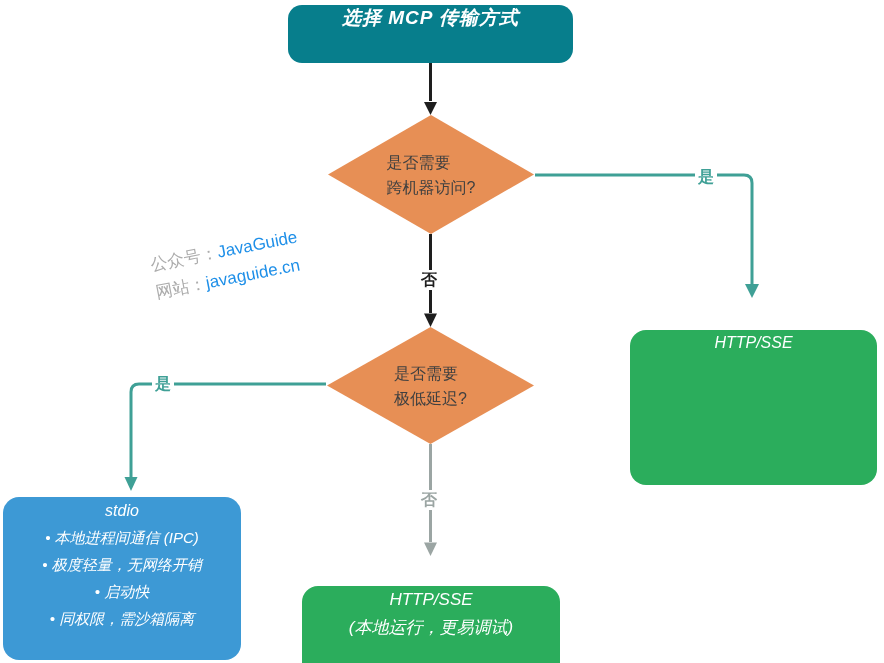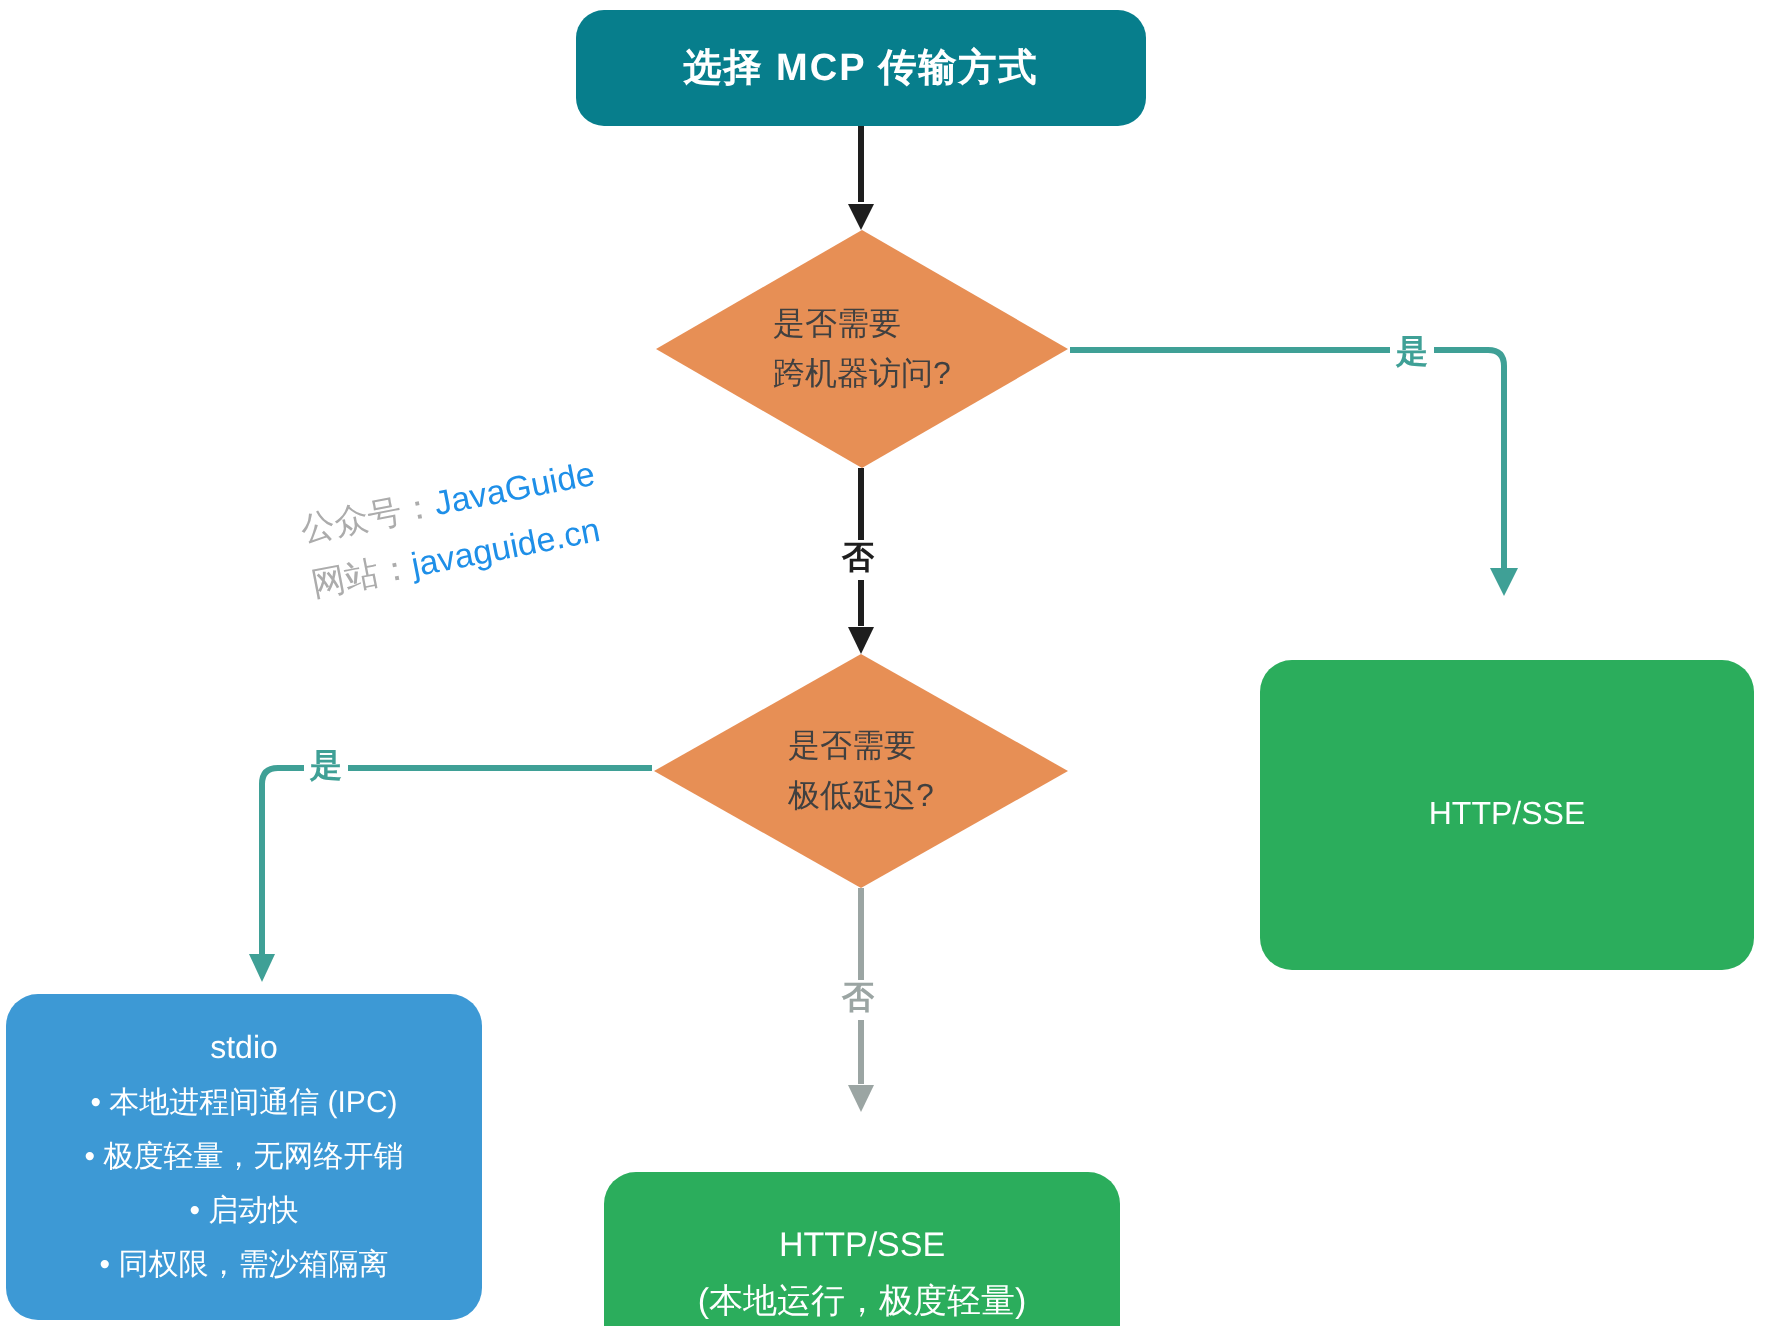--- a/index.html
+++ b/index.html
@@ -26,23 +26,24 @@
   .head-teal  { fill: var(--teal_line, #3FA096); }
   .head-black { fill: var(--black_line, #1E1E1E); }
   .head-gray  { fill: var(--gray_line, #9BA5A3); }
 
   .node {
     position: absolute;
     color: #ffffff;
     display: flex;
     flex-direction: column;
     align-items: center;
-    justify-content: center;
+    justify-content: flex-start;
     text-align: center;
     box-sizing: border-box;
+    font-style: italic;
   }
   .start {
     left: 288px; top: 5px;
     width: 285px; height: 58px;
     background: var(--start_bg, #077E8C);
     border-radius: 14px;
     font-size: 19px;
     font-weight: bold;
     letter-spacing: 1px;
   }
@@ -161,21 +162,21 @@
     <div class="bullets">
         <div class="bullet">• 本地进程间通信 (IPC)</div>
         <div class="bullet">• 极度轻量，无网络开销</div>
         <div class="bullet">• 启动快</div>
         <div class="bullet">• 同权限，需沙箱隔离</div>
       </div>
   </div>
 
   <div class="node green-box box-local">
     <div class="box-title">HTTP/SSE</div>
-    <div class="box-subtitle">(本地运行，极度轻量)</div>
+    <div class="box-subtitle">(本地运行，更易调试)</div>
   </div>
 
   <div class="edge-label lbl-yes pos-yes1">是</div>
   <div class="edge-label lbl-no1 pos-no1">否</div>
   <div class="edge-label lbl-yes pos-yes2">是</div>
   <div class="edge-label lbl-no2 pos-no2">否</div>
 
   <div class="watermark">
     <div class="wm-line">
       <span class="wm-gray">公众号：</span><span class="wm-blue">JavaGuide</span>

